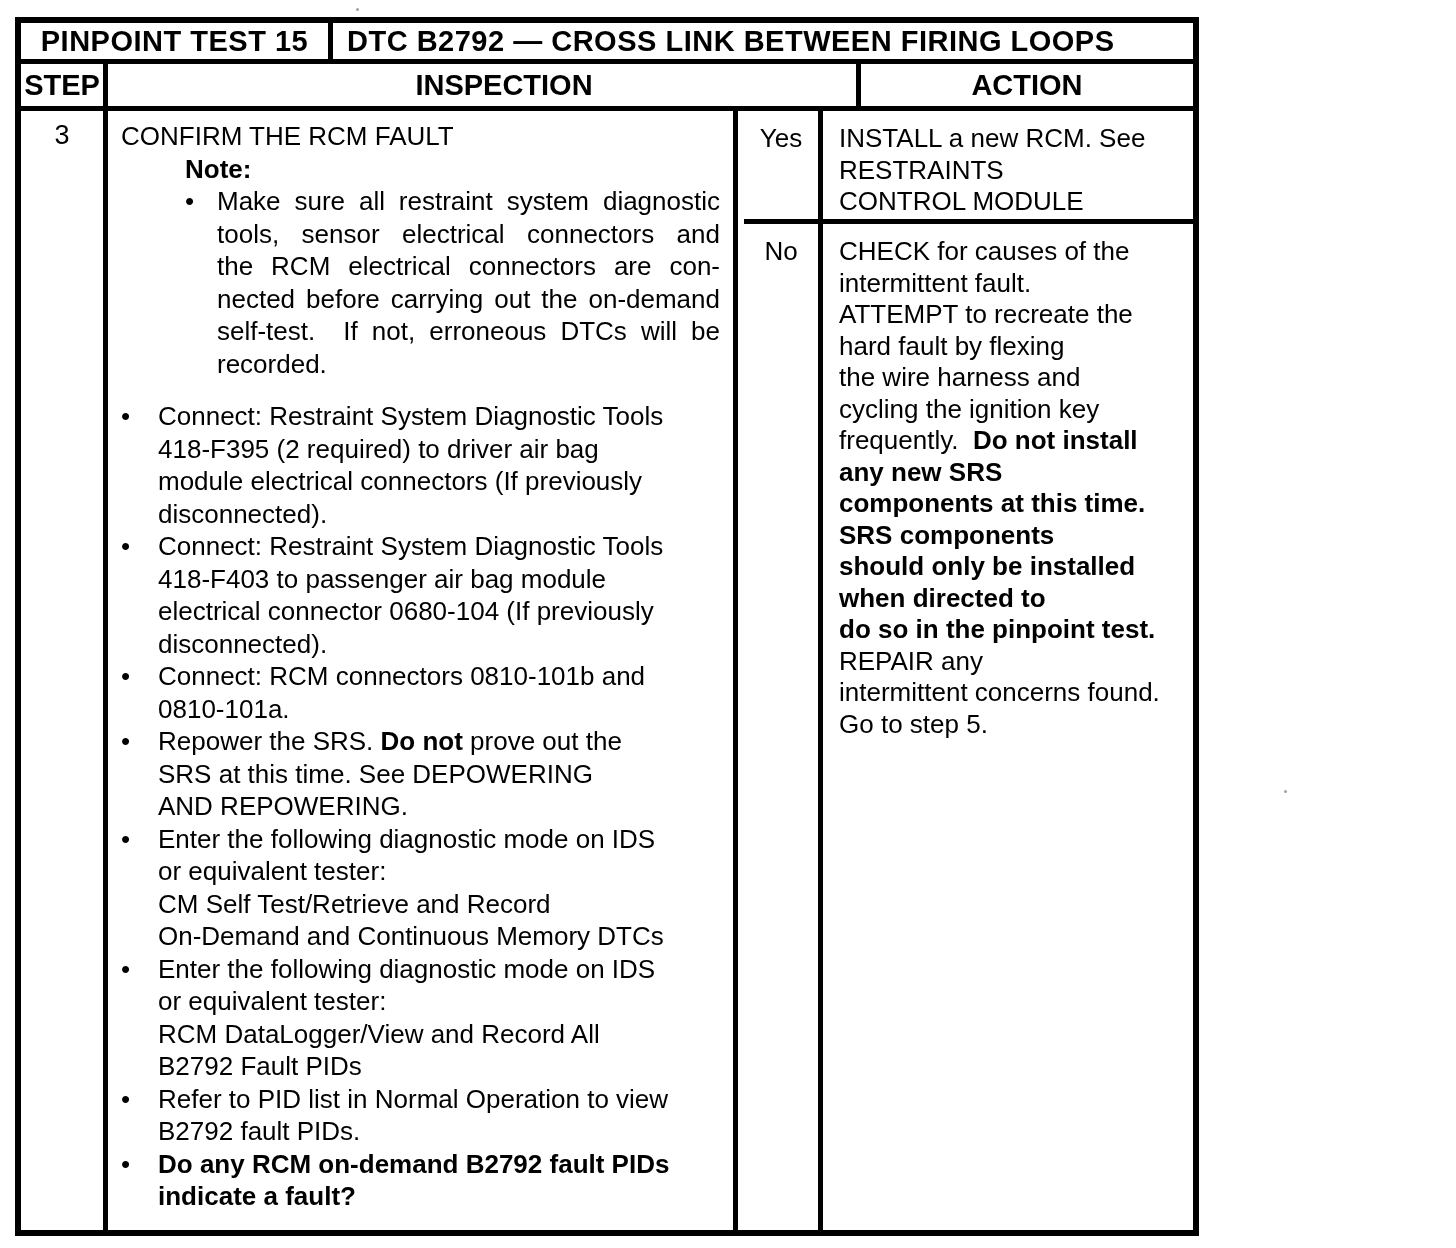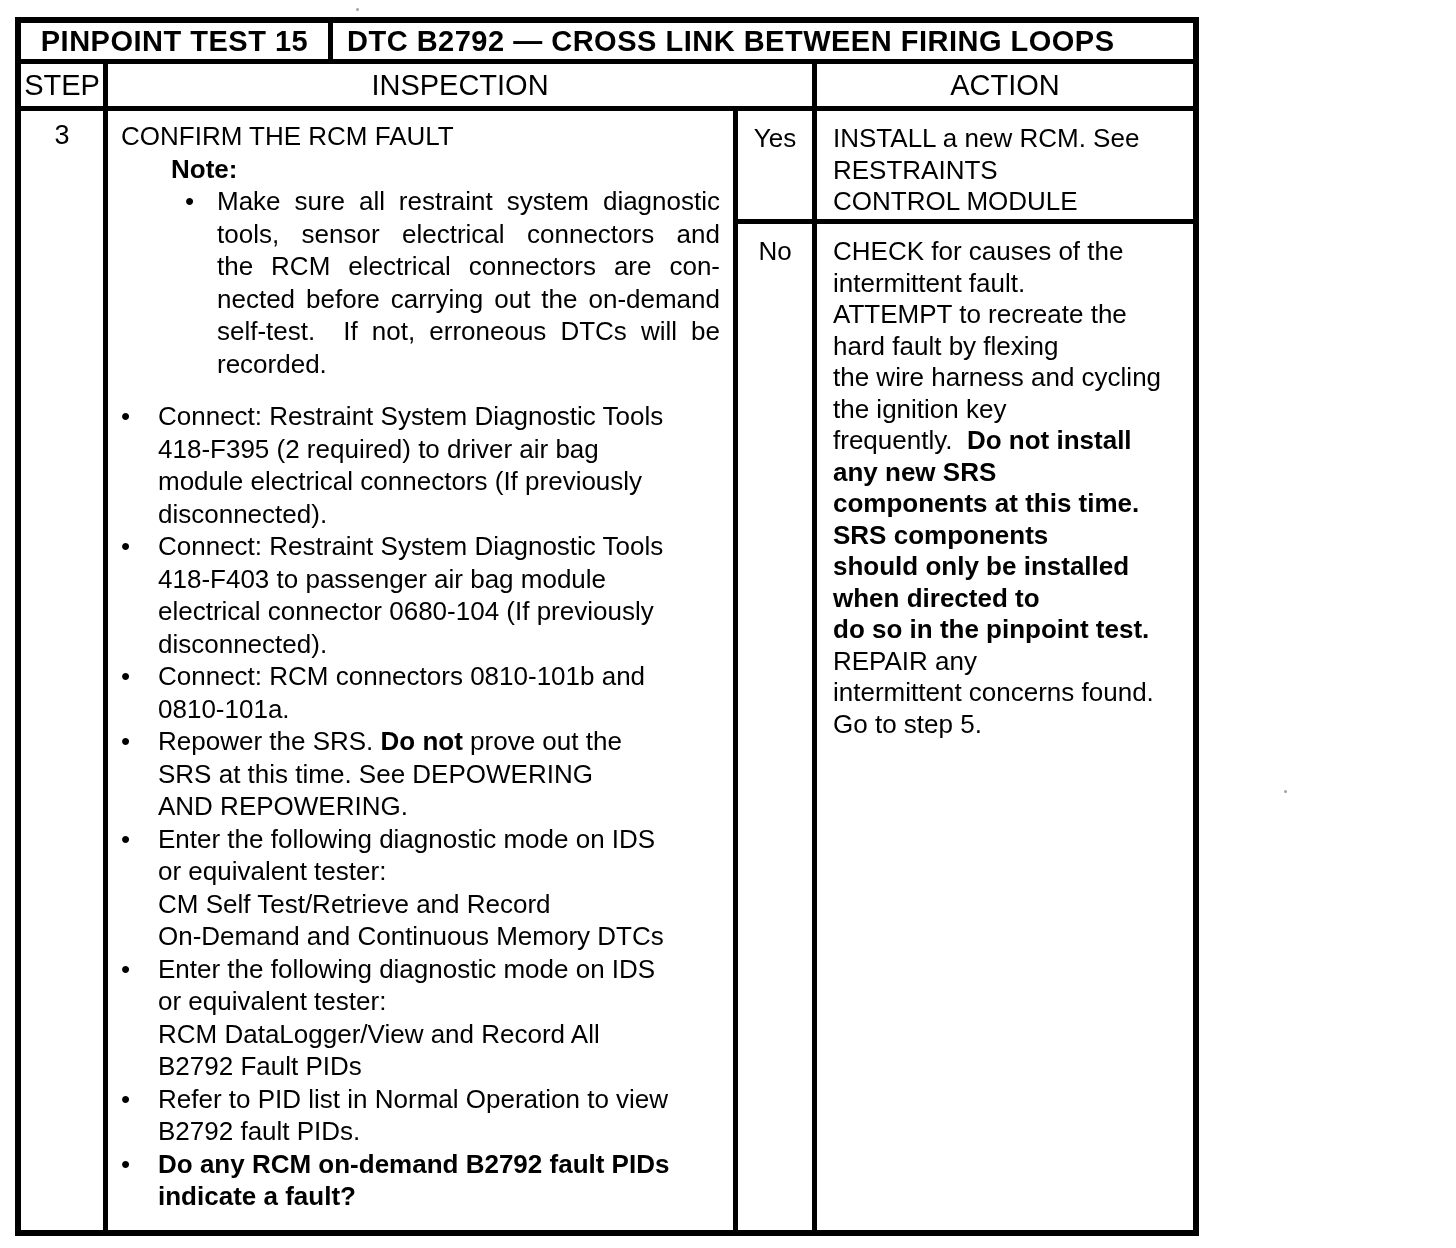--- a/index.html
+++ b/index.html
@@ -23,48 +23,48 @@
     display: flex; height: 41px; flex: none;
     border-bottom: 5px solid #000;
     font-weight: bold; font-size: 29px;
   }
   .c-test { width: 312px; flex: none; border-right: 5px solid #000;
     display: flex; align-items: center; justify-content: center; letter-spacing: 0.5px; }
   .c-dtc { flex: 1; display: flex; align-items: center; padding-left: 14px; letter-spacing: 0.5px; }
   .r2 {
     display: flex; height: 47px; flex: none;
     border-bottom: 5px solid #000;
-    font-weight: normal; font-size: 29px;
+    font-weight: bold; font-size: 29px;
   }
   .h-step { width: 87px; flex: none; border-right: 5px solid #000;
     display: flex; align-items: center; justify-content: center; }
   .h-insp { width: 709px; flex: none; border-right: 5px solid #000;
-    display: flex; align-items: center; justify-content: center; }
+    display: flex; align-items: center; justify-content: center; margin-left: 44px; }
   .h-action { flex: 1; display: flex; align-items: center; justify-content: center; }
   
   .r3 { display: flex; flex: 1; min-height: 0; }
   .col-step { width: 87px; flex: none; border-right: 5px solid #000;
     text-align: center; padding-top: 9px; font-size: 27px; }
   .col-insp {
     width: 630px; flex: none; border-right: 5px solid #000;
     padding: 9px 13px 0 13px;
     font-size: 26px; line-height: 32.5px;
     overflow: hidden;
   }
   .col-right { flex: 1; display: flex; flex-direction: column; min-height: 0; }
-  .arow { display: flex; }
+  .arow { display: flex; margin-left: 6px; }
   .arow-yes { height: 113px; flex: none; border-bottom: 5px solid #000; }
   .arow-no { flex: 1; min-height: 0; }
   .answer { width: 79px; flex: none; border-right: 5px solid #000;
     text-align: center; padding-top: 12px; font-size: 26px; }
   .action-text { flex: 1; padding: 12px 28px 0 16px;
     font-size: 26px; line-height: 31.5px; overflow: hidden; }
   
   .insp-title { }
-  .note-label { margin-left: 50px; font-weight: bold; }
+  .note-label { margin-left: 64px; font-weight: bold; }
   .note-bullets { margin-bottom: 20px; }
   .note-bullets .bullet { margin-left: 64px; }
   .note-bullets .dot { width: 32px; flex: none; }
   .main-bullets .dot { width: 37px; flex: none; }
   .bullet { display: flex; }
   .btext { flex: 1; min-width: 0; }
   .line { white-space: pre-wrap; }
   .line.j { text-align: justify; text-align-last: justify; }
   .b { font-weight: bold; }
   

